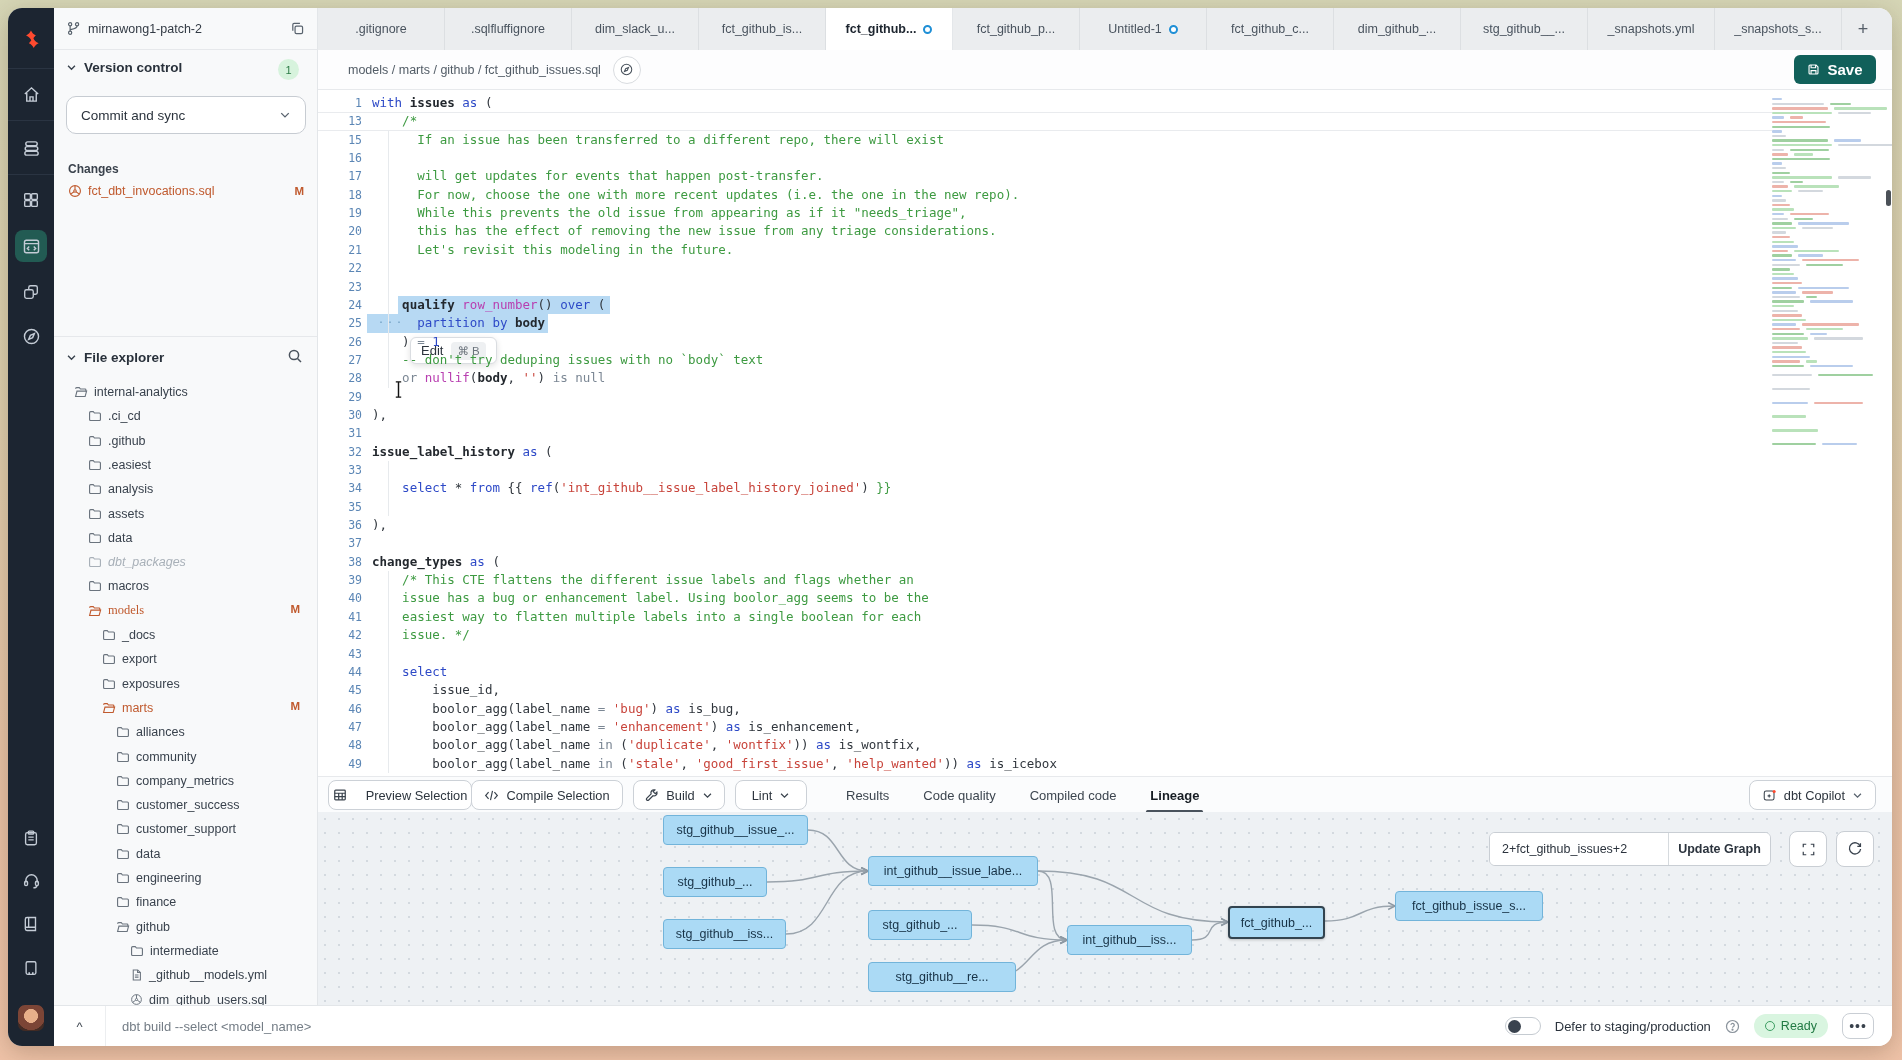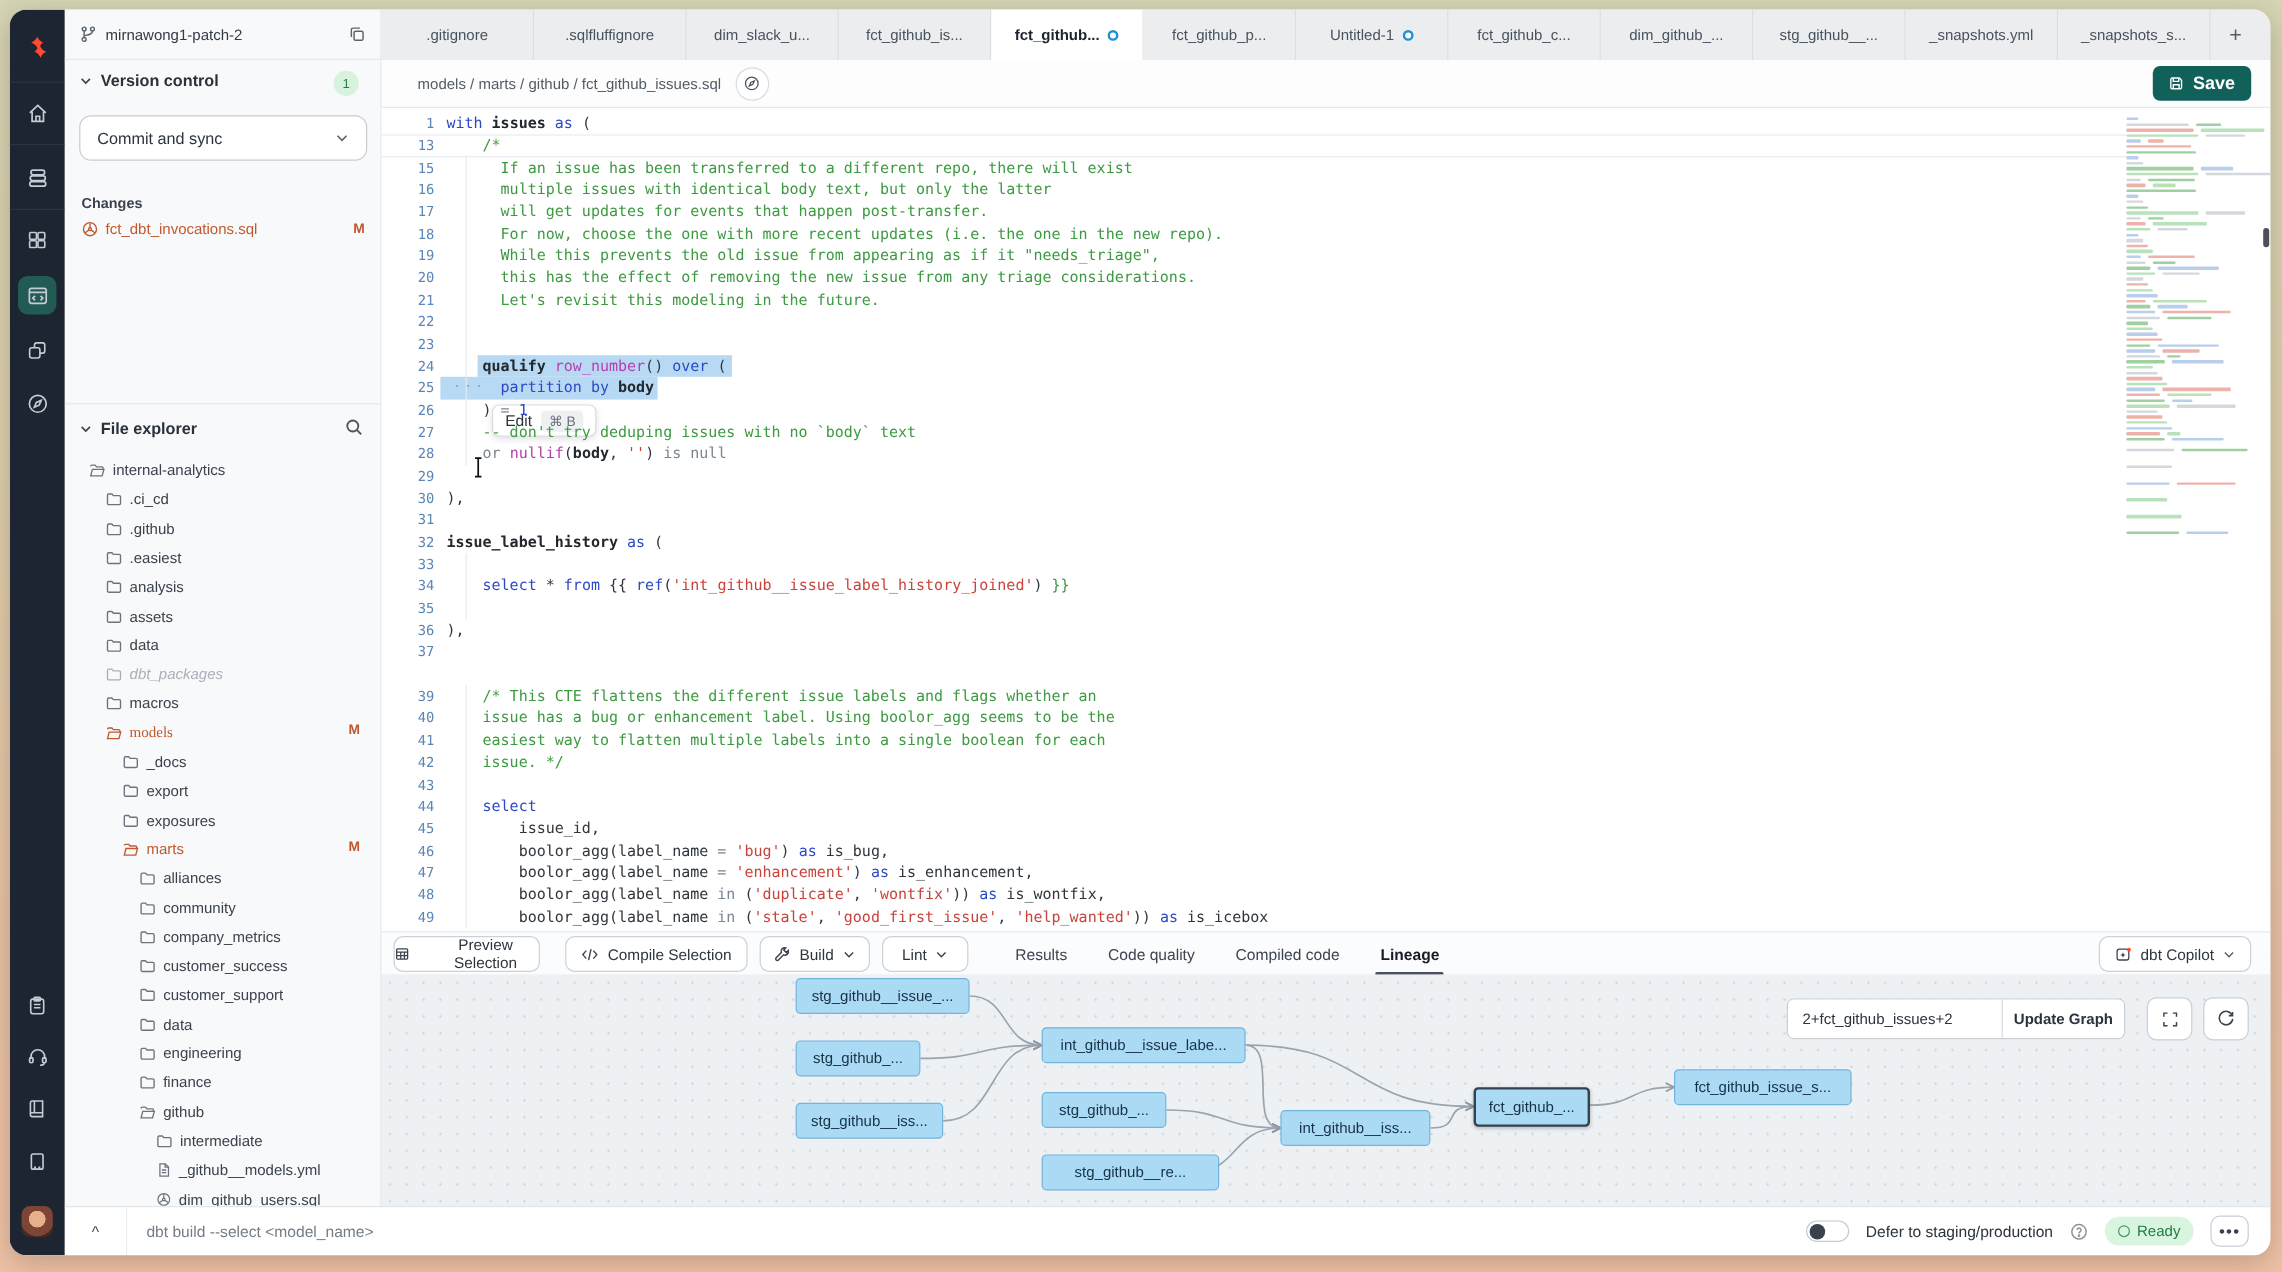--- a/index.html
+++ b/index.html
@@ -582,21 +582,20 @@
           <div class="ln">13</div>
           <div class="code"><span class="tk-c">    /*</span></div>
         </div>
         <div class="fold-line" style="top: 40.2px;"></div>
         <div class="code-row" style="top: 40.7px;">
           <div class="ln">15</div>
           <div class="code"><span class="tk-c">      If an issue has been transferred to a different repo, there will exist</span></div>
         </div>
         <div class="code-row" style="top: 59.05px;">
           <div class="ln">16</div>
-          <div class="code"><span class="tk-c">      multiple issues with identical body text, but only the latter</span></div>
         </div>
         <div class="code-row" style="top: 77.4px;">
           <div class="ln">17</div>
           <div class="code"><span class="tk-c">      will get updates for events that happen post-transfer.</span></div>
         </div>
         <div class="code-row" style="top: 95.75px;">
           <div class="ln">18</div>
           <div class="code"><span class="tk-c">      For now, choose the one with more recent updates (i.e. the one in the new repo).</span></div>
         </div>
         <div class="code-row" style="top: 114.1px;">
@@ -671,20 +670,24 @@
           <div class="code"></div>
         </div>
         <div class="code-row" style="top: 426.05px;">
           <div class="ln">36</div>
           <div class="code"><span class="tk-p">),</span></div>
         </div>
         <div class="code-row" style="top: 444.4px;">
           <div class="ln">37</div>
           <div class="code"></div>
         </div>
+        <div class="code-row" style="top: 462.75px;">
+          <div class="ln">38</div>
+          <div class="code"><span class="tk-b">change_types </span><span class="tk-k">as </span><span class="tk-p">(</span></div>
+        </div>
         <div class="code-row" style="top: 481.1px;">
           <div class="ln">39</div>
           <div class="code"><span class="tk-c">    /* This CTE flattens the different issue labels and flags whether an</span></div>
         </div>
         <div class="code-row" style="top: 499.45px;">
           <div class="ln">40</div>
           <div class="code"><span class="tk-c">    issue has a bug or enhancement label. Using boolor_agg seems to be the</span></div>
         </div>
         <div class="code-row" style="top: 517.8px;">
           <div class="ln">41</div>
@@ -722,21 +725,21 @@
           <div class="ln">49</div>
           <div class="code"><span class="tk-p">        boolor_agg(label_name </span><span class="tk-o">in </span><span class="tk-p">(</span><span class="tk-s">'stale'</span><span class="tk-p">, </span><span class="tk-s">'good_first_issue'</span><span class="tk-p">, </span><span class="tk-s">'help_wanted'</span><span class="tk-p">)) </span><span class="tk-k">as </span><span class="tk-p">is_icebox</span></div>
         </div>
         <div class="indent-guide" style="left: 70px; top: 40.7px; height: 256.9px;"></div>
         <div class="indent-guide" style="left: 70px; top: 371px; height: 55.05px;"></div>
         <div class="indent-guide" style="left: 70px; top: 481.1px; height: 201.85px;"></div>
       </div>
 
   <div id="toolbar">
     <div id="tb-buttons">
-          <button class="tb-btn" style="left: 10px; width: 122px; gap: 19px;">
+          <button class="tb-btn" style="left: 10px; width: 144px; gap: 19px;">
             <svg width="14" height="14" viewBox="0 0 16 16">
               <rect x="2" y="2.5" width="12" height="11" rx="1"></rect>
               <path d="M2 6h12M2 9.8h12M6.5 6v7.5M10.5 6v7.5"></path>
             </svg>
             <span>Preview Selection</span>
           </button>
           <button class="tb-btn" style="left: 153px; width: 152px;">
             <svg width="15" height="13" viewBox="0 0 18 14">
               <path d="M5.5 3 2 7l3.5 4M12.5 3 16 7l-3.5 4M10.2 1.5 7.8 12.5"></path>
             </svg>

